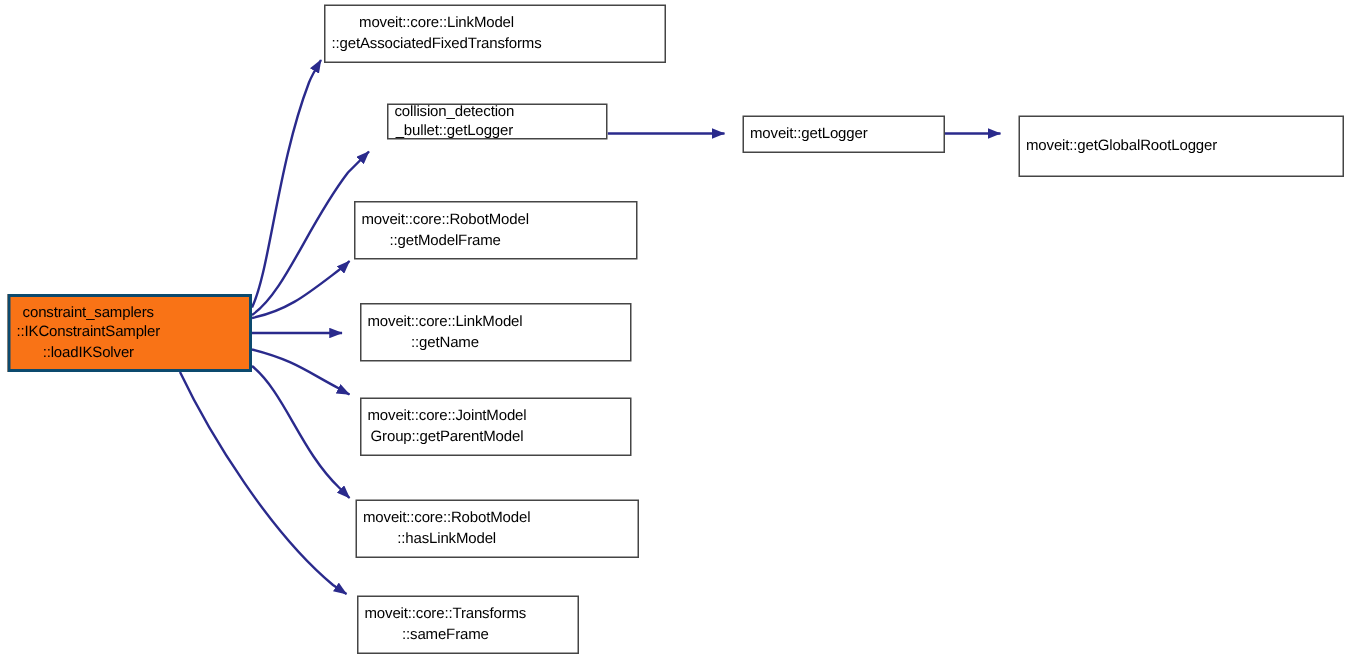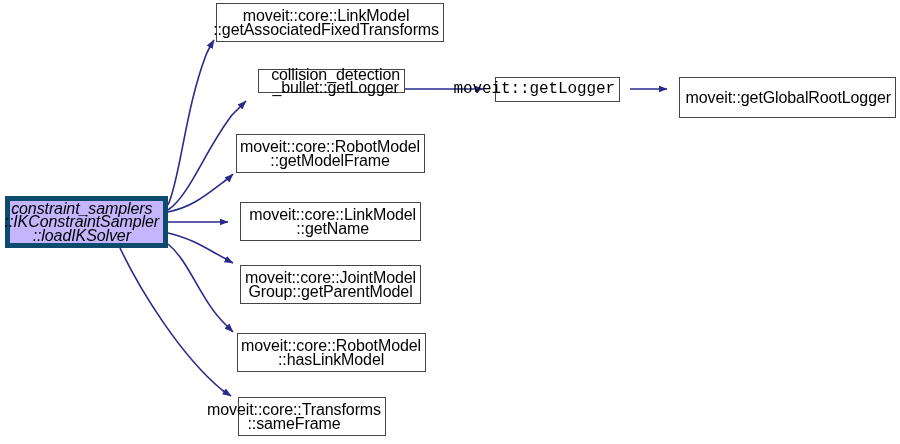--- a/index.html
+++ b/index.html
@@ -23,32 +23,31 @@
     height: 444px;
     pointer-events: none;
   }
   .node {
     position: absolute;
     box-sizing: border-box;
     border: 1px solid #454545;
     background: #ffffff;
     display: flex;
     align-items: center;
-    justify-content: flex-end;
+    justify-content: flex-start;
     text-align: center;
-    font-size: 16px;
+    font-size: 10px;
     line-height: 13.5px;
     color: #000000;
     letter-spacing: -0.1px;
     z-index: 2;
   }
   .node.root {
-    background: #c4b5fd;
-    border: 5px solid #0c4a6e;
-    font-style: italic;
+    background: #f97316;
+    border: 2px solid #0c4a6e;
   }
   .node .label {
     display: block;
     white-space: pre-line;
     padding: 0 4px;
   }
 </style>
 </head>
 <body>
 
@@ -100,21 +99,21 @@
 Group::getParentModel</span>
       </div>
       <div class="node" style="left: 237px; top: 333px; width: 189px; height: 39px;">
         <span class="label">moveit::core::RobotModel
 ::hasLinkModel</span>
       </div>
       <div class="node" style="left: 238px; top: 397px; width: 148px; height: 39px;">
         <span class="label">moveit::core::Transforms
 ::sameFrame</span>
       </div>
-      <div class="node" style="left: 495px; top: 77px; width: 125px; height: 25px; font-family: Liberation Mono, monospace;">
+      <div class="node" style="left: 495px; top: 77px; width: 135px; height: 25px;">
         <span class="label">moveit::getLogger</span>
       </div>
       <div class="node" style="left: 679px; top: 77px; width: 217px; height: 41px;">
         <span class="label">moveit::getGlobalRootLogger</span>
       </div>
     </div>
 
 </div>
 
 </body></html>

